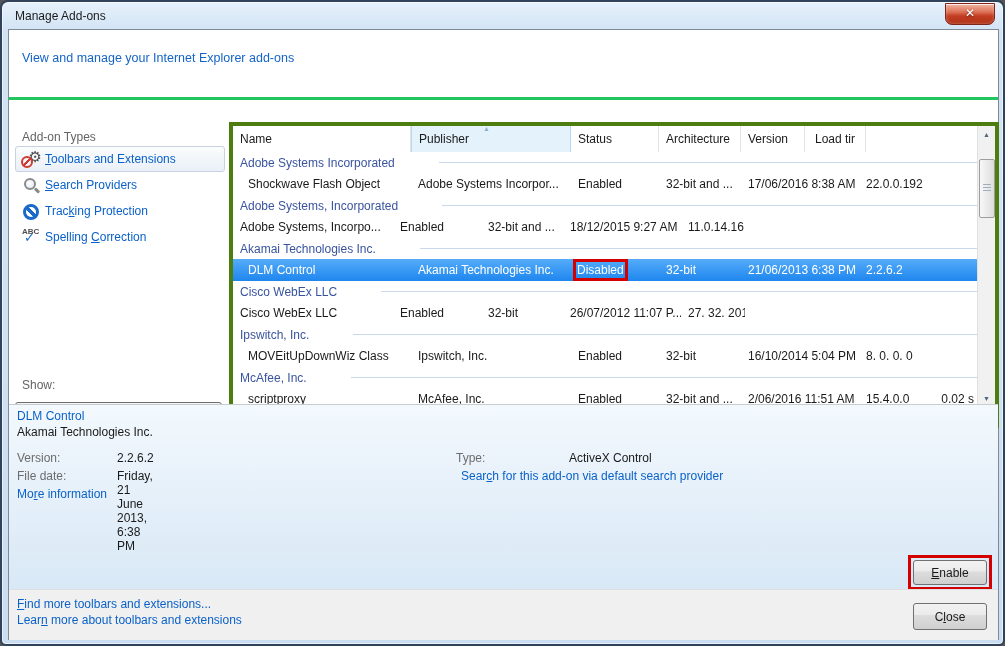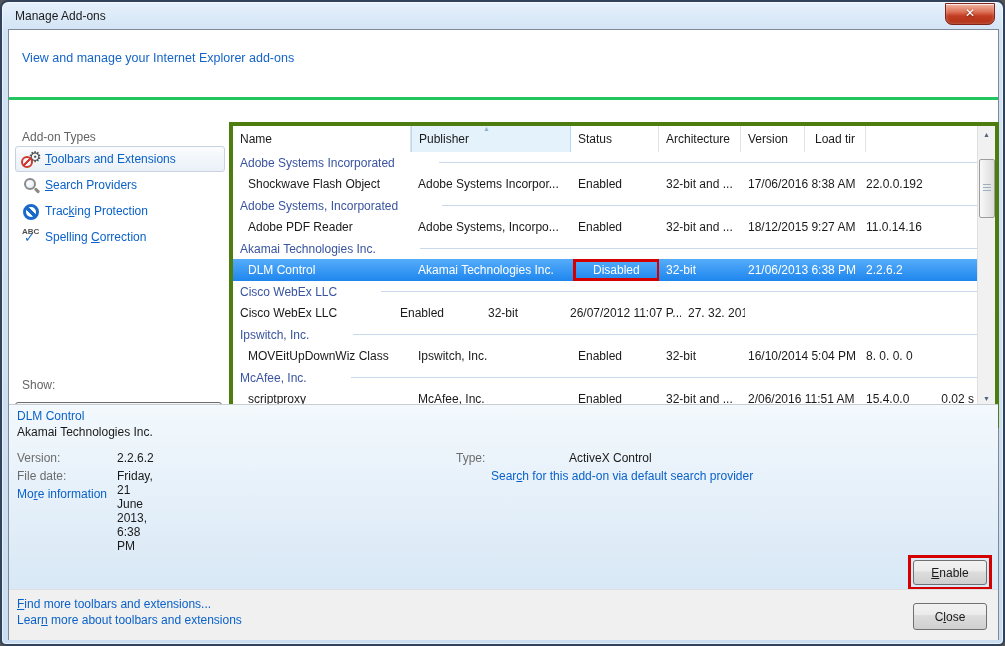--- a/index.html
+++ b/index.html
@@ -42,41 +42,41 @@
   .sort-arrow{position:absolute;left:45%;top:-1px;font-style:normal;font-size:7px;color:#93b3cd;}
   .t-body{position:absolute;left:0;top:26px;width:751px;}
   .t-group{display:flex;align-items:center;height:21px;padding-left:7px;color:#39549f;gap:36px;}
   .t-group-line{flex:1;height:1px;background:#c9d8ea;margin:0 3px 0 8px;}
   .t-row{display:flex;height:22px;color:#1a1a1a;cursor:pointer;}
   .t-row.selected{background:linear-gradient(180deg,#55acf9,#1e86ee);color:#fff;}
   .t-cell{box-sizing:border-box;padding:4px 0 0 7px;overflow:hidden;white-space:nowrap;}
   .c0{width:178px;} .t-row .c0{padding-left:15px;}
   .c1{width:160px;} .c2{width:88px;} .c3{width:82px;} .c4{width:118px;} .c5{width:64px;}
   .c6{width:61px;text-align:right;padding-right:10px;}
-  .red-box{display:inline-block;border:3px solid #d40000;padding:1px 17px;margin:-4px 0 0 -5px;}
+  .red-box{display:inline-block;border:3px solid #d40000;padding:1px 1px;margin:-4px 0 0 -5px;}
   
   .vscroll{position:absolute;right:0;top:0;width:17px;bottom:17px;background:#f1f1f1;border-left:1px solid #e0e0e0;}
   .hscroll{position:absolute;left:0;bottom:0;height:17px;width:751px;background:#f1f1f1;border-top:1px solid #e0e0e0;}
   .sc-arrow{position:absolute;width:17px;height:17px;font-size:7px;color:#50667e;display:flex;align-items:center;justify-content:center;}
   .up{top:0;left:0;} .down{bottom:0;left:0;} .left{left:0;top:0;} .right{right:0;top:0;}
   .v-thumb{position:absolute;left:1px;top:33px;width:14px;height:57px;border:1px solid #9d9d9d;border-radius:2px;background:linear-gradient(90deg,#f8f8f8,#dcdcdc);}
   .v-thumb::after{content:"";position:absolute;left:3px;top:24px;width:8px;height:8px;background:repeating-linear-gradient(180deg,#9fafbe 0 1px,transparent 1px 3px);}
   .h-thumb{position:absolute;left:19px;top:1px;width:628px;height:14px;border:1px solid #9d9d9d;border-radius:2px;background:linear-gradient(180deg,#f8f8f8,#dcdcdc);}
   .h-thumb::after{content:"";position:absolute;top:3px;left:49%;width:8px;height:8px;background:repeating-linear-gradient(90deg,#9fafbe 0 1px,transparent 1px 3px);}
   
   .details{position:absolute;left:0;top:374px;right:0;height:185px;border-top:1px solid #c8cdd3;background:linear-gradient(180deg,#f3f9fd 0%,#e4eff9 55%,#d8e8f6 100%);box-sizing:content-box;}
   .d-name{position:absolute;left:8px;top:4px;color:#0a61c9;}
   .d-publisher{position:absolute;left:8px;top:20px;color:#1a1a1a;}
   .d-label{color:#6c6c6c;}
   .d-row1{position:absolute;left:8px;top:46px;} .d-row2{position:absolute;left:8px;top:64px;}
   .d-val{position:absolute;left:100px;color:#1a1a1a;}
   .d-moreinfo{position:absolute;left:8px;top:82px;color:#0a61c9;cursor:pointer;}
   .d-typerow{position:absolute;left:447px;top:46px;}
   .d-typeval{position:absolute;left:113px;color:#1a1a1a;white-space:nowrap;}
-  .d-search{position:absolute;left:482px;top:64px;color:#0a61c9;cursor:pointer;white-space:nowrap;text-align:right;}
+  .d-search{position:absolute;left:452px;top:64px;color:#0a61c9;cursor:pointer;white-space:nowrap;text-align:right;}
   .enable-wrap{position:absolute;right:6px;top:150px;border:3px solid #d40000;padding:2px;}
   .btn{font-family:"Liberation Sans","DejaVu Sans",sans-serif;font-size:12px;color:#1a1a1a;width:74px;height:25px;border:1px solid #707070;border-radius:3px;background:linear-gradient(180deg,#f2f2f2,#ebebeb 45%,#dddddd 46%,#cfcfcf);cursor:pointer;}
   
   .footer{position:absolute;left:0;top:559px;right:0;height:50px;background:#f0f0f0;border-top:1px solid #dfdfdf;}
   .f-links{position:absolute;left:8px;top:6px;line-height:16px;}
   .f-link{color:#0a61c9;cursor:pointer;}
   .close2{position:absolute;right:11px;top:13px;height:27px;}
 </style>
 </head>
 <body>
@@ -148,21 +148,20 @@
               <div class="t-cell c3">32-bit and ...</div>
               <div class="t-cell c4">17/06/2016 8:38 AM</div>
               <div class="t-cell c5">22.0.0.192</div>
               <div class="t-cell c6"></div>
             </div>
             <div class="t-group">
               <span>Adobe Systems, Incorporated</span>
               <span class="t-group-line"></span>
             </div>
             <div class="t-row">
-              <div class="t-cell c0">Adobe PDF Reader</div>
               <div class="t-cell c1">Adobe Systems, Incorpo...</div>
               <div class="t-cell c2">Enabled</div>
               <div class="t-cell c3">32-bit and ...</div>
               <div class="t-cell c4">18/12/2015 9:27 AM</div>
               <div class="t-cell c5">11.0.14.16</div>
               <div class="t-cell c6"></div>
             </div>
             <div class="t-group">
               <span>Akamai Technologies Inc.</span>
               <span class="t-group-line"></span>

